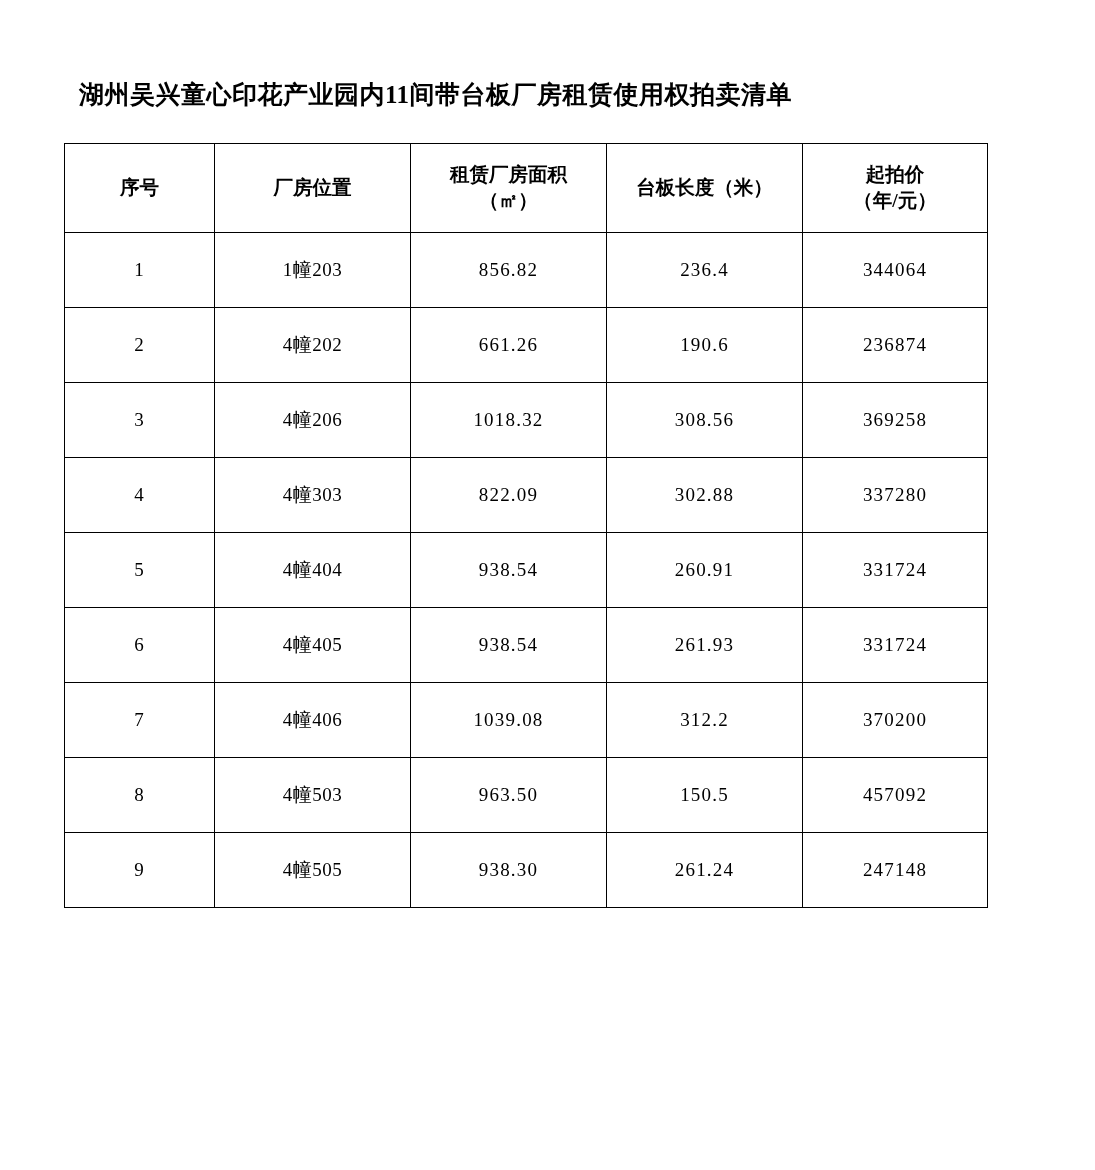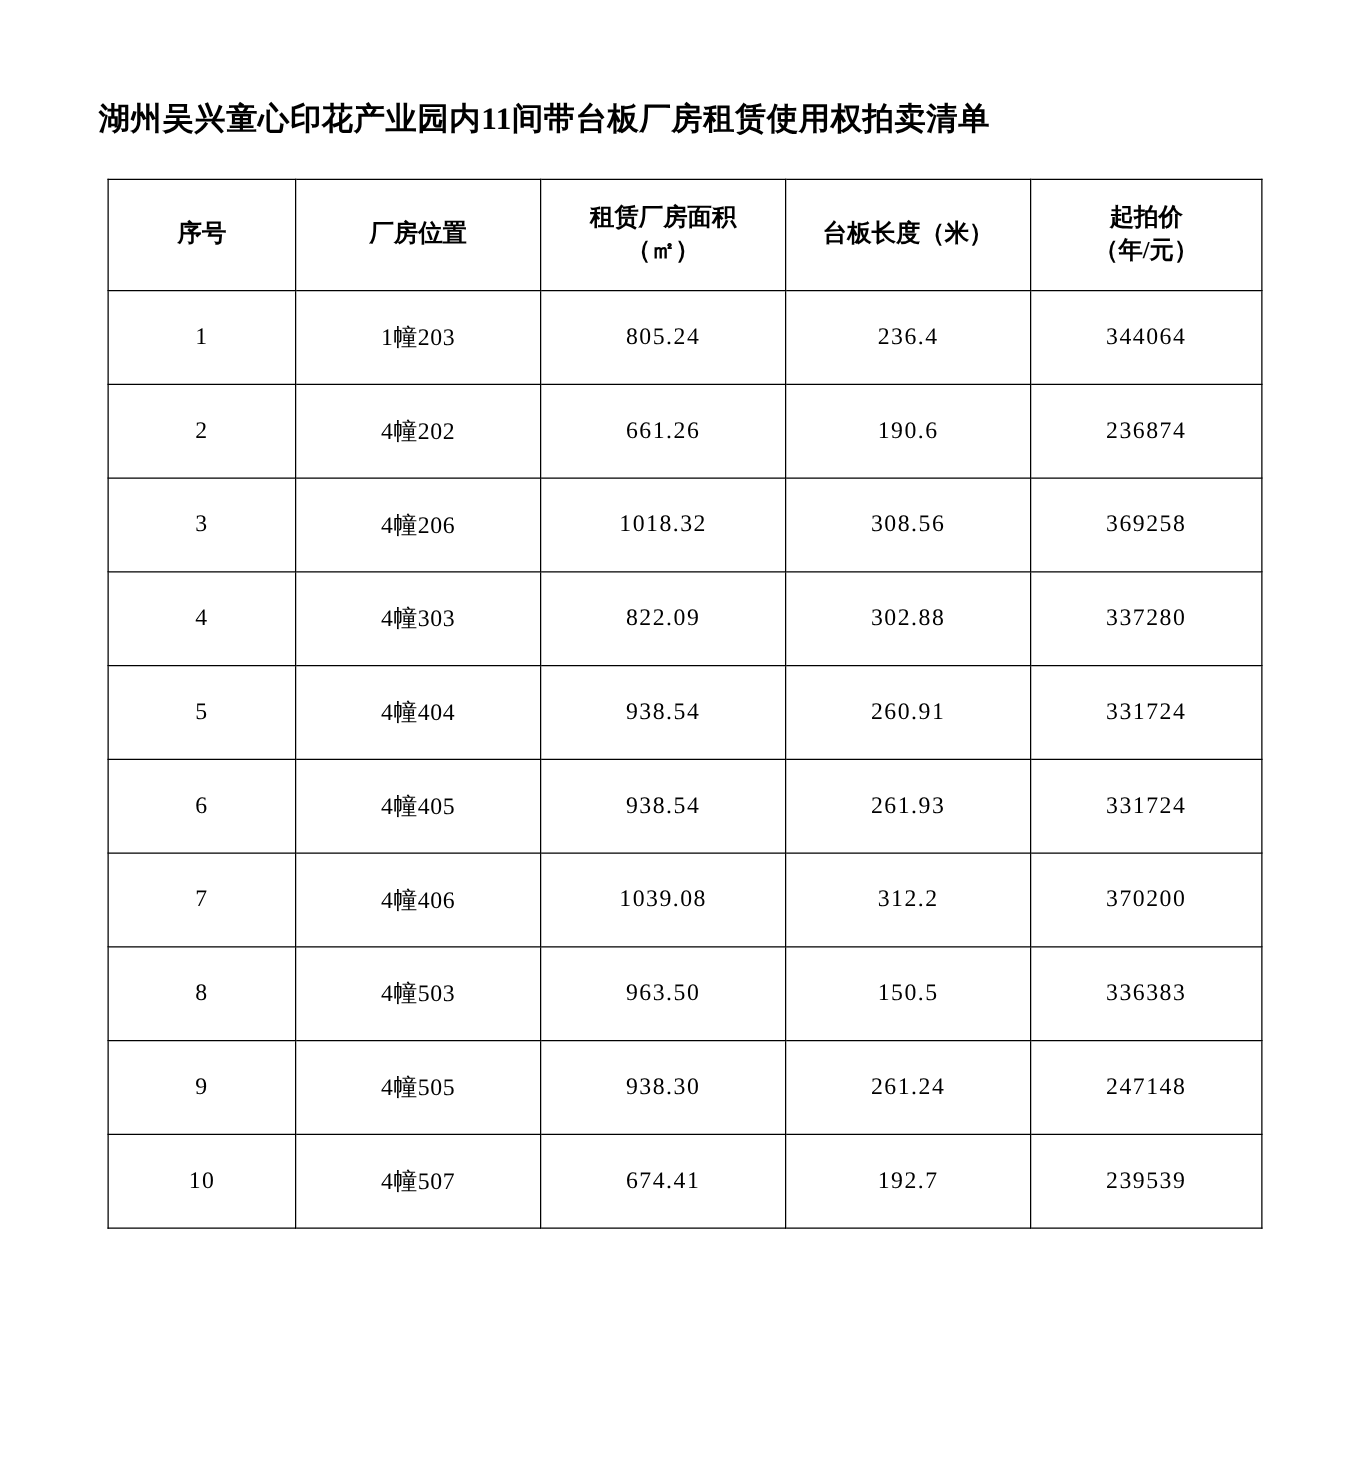--- a/index.html
+++ b/index.html
@@ -24,21 +24,21 @@
     text-align: center;
     font-size: 25px;
     font-weight: bold;
     letter-spacing: 0.5px;
     margin: 0;
     padding-top: 78px;
     padding-bottom: 0;
     font-family: "Liberation Serif", "DejaVu Serif", serif;
   }
   .table-wrap {
-    padding: 32px 86px 0 86px;
+    padding: 32px 86px 0 64px;
     box-sizing: border-box;
   }
   table.listing {
     width: 923px;
     border-collapse: collapse;
     table-layout: fixed;
   }
   table.listing th,
   table.listing td {
     border: 1px solid #000000;
@@ -111,21 +111,21 @@
           <th>
             <span class="th-line">起拍价</span>
             <span class="th-line">（年/元）</span>
           </th>
         </tr>
       </thead>
       <tbody>
         <tr>
           <td class="seq-cell">1</td>
           <td class="loc-cell">1幢203</td>
-          <td class="num-cell">805.24</td>
+          <td class="num-cell">856.82</td>
           <td class="num-cell">236.4</td>
           <td class="num-cell">344064</td>
         </tr>
         <tr>
           <td class="seq-cell">2</td>
           <td class="loc-cell">4幢202</td>
           <td class="num-cell">661.26</td>
           <td class="num-cell">190.6</td>
           <td class="num-cell">236874</td>
         </tr>
@@ -162,33 +162,26 @@
           <td class="loc-cell">4幢406</td>
           <td class="num-cell">1039.08</td>
           <td class="num-cell">312.2</td>
           <td class="num-cell">370200</td>
         </tr>
         <tr>
           <td class="seq-cell">8</td>
           <td class="loc-cell">4幢503</td>
           <td class="num-cell">963.50</td>
           <td class="num-cell">150.5</td>
-          <td class="num-cell">336383</td>
+          <td class="num-cell">457092</td>
         </tr>
         <tr>
           <td class="seq-cell">9</td>
           <td class="loc-cell">4幢505</td>
           <td class="num-cell">938.30</td>
           <td class="num-cell">261.24</td>
           <td class="num-cell">247148</td>
         </tr>
-        <tr>
-          <td class="seq-cell">10</td>
-          <td class="loc-cell">4幢507</td>
-          <td class="num-cell">674.41</td>
-          <td class="num-cell">192.7</td>
-          <td class="num-cell">239539</td>
-        </tr>
       </tbody>
     </table>
   </div>
 
 </div>
 
 </body></html>

